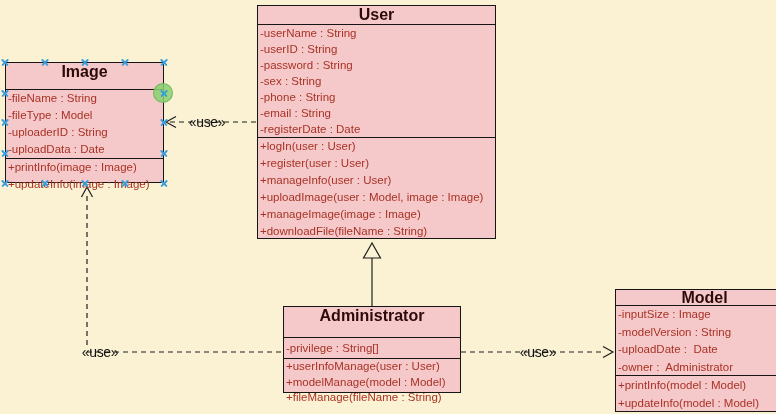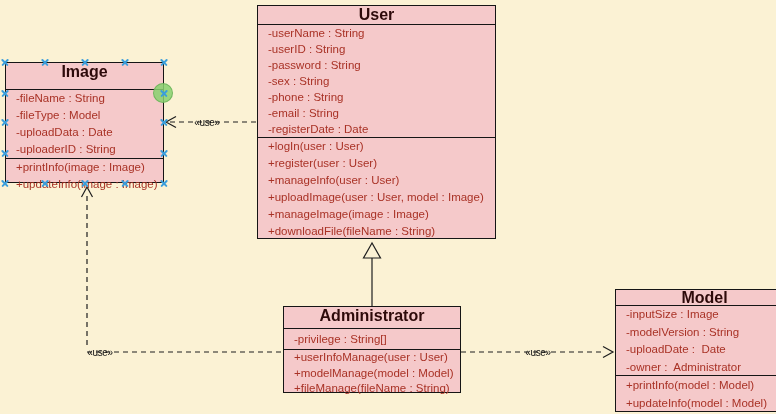--- a/index.html
+++ b/index.html
@@ -18,26 +18,26 @@
     background:#F5C9CA;border:1px solid #151515;
   }
   .uml-title{
     box-sizing:border-box;border-bottom:1px solid #151515;
     text-align:center;font-weight:bold;font-size:16px;color:#2D0A0A;
     overflow:hidden;
   }
   .uml-section{box-sizing:border-box;overflow:hidden;}
   .uml-section.attrs{border-bottom:1px solid #151515;}
   .member{
-    padding-left:10px;white-space:pre;font-size:11.5px;color:#A93226;
+    padding-left:2px;white-space:pre;font-size:11.5px;color:#A93226;
     overflow:hidden;
   }
   .use-label{
     position:absolute;z-index:3;transform:translate(-50%,-50%);
-    font-size:10px;color:#111;letter-spacing:-0.3px;white-space:nowrap;
+    font-size:14px;color:#111;letter-spacing:-0.3px;white-space:nowrap;
   }
   .highlight-dot{
     position:absolute;z-index:4;width:20px;height:20px;border-radius:50%;
     transform:translate(-50%,-50%);
     background:rgba(135,209,110,0.85);border:1px solid rgba(95,170,80,0.7);
     box-sizing:border-box;
   }
   .handle{position:absolute;z-index:5;width:9px;height:9px;transform:translate(-50%,-50%);}
   .handle::before,.handle::after{
     content:"";position:absolute;left:0;top:3.8px;width:9px;height:1.5px;
@@ -73,22 +73,22 @@
       <path class="solid" d="M372,258 V306"></path>
       <polygon class="tri" points="372,243 363.5,258 380.5,258"></polygon>
     </g>
   </svg>
 
   <div class="uml-class" style="left:5px;top:62px;width:159px;height:121px">
     <div class="uml-title" style="height:27px;line-height:17px">Image</div>
     <div class="uml-section attrs" style="height:69px;line-height:17px">
         <div class="member">-fileName : String</div>
         <div class="member">-fileType : Model</div>
+        <div class="member">-uploaderID : String</div>
         <div class="member">-uploadData : Date</div>
-        <div class="member">-uploaderID : String</div>
       </div>
     <div class="uml-section" style="height:33px;line-height:16.5px">
         <div class="member">+printInfo(image : Image)</div>
         <div class="member">+updateInfo(image : Image)</div>
       </div>
   </div>
 
   <div class="uml-class" style="left:257px;top:5px;width:239px;height:234px">
     <div class="uml-title" style="height:19px;line-height:18px">User</div>
     <div class="uml-section attrs" style="height:113px;line-height:16px">
@@ -97,28 +97,28 @@
         <div class="member">-password : String</div>
         <div class="member">-sex : String</div>
         <div class="member">-phone : String</div>
         <div class="member">-email : String</div>
         <div class="member">-registerDate : Date</div>
       </div>
     <div class="uml-section" style="height:102px;line-height:17px">
         <div class="member">+logIn(user : User)</div>
         <div class="member">+register(user : User)</div>
         <div class="member">+manageInfo(user : User)</div>
-        <div class="member">+uploadImage(user : User, model : Image)</div>
+        <div class="member">+uploadImage(user : Model, image : Image)</div>
         <div class="member">+manageImage(image : Image)</div>
         <div class="member">+downloadFile(fileName : String)</div>
       </div>
   </div>
 
   <div class="uml-class" style="left:283px;top:306px;width:178px;height:87px">
-    <div class="uml-title" style="height:22px;line-height:18px">Administrator</div>
+    <div class="uml-title" style="height:31px;line-height:18px">Administrator</div>
     <div class="uml-section attrs" style="height:21px;line-height:20px">
         <div class="member">-privilege : String[]</div>
       </div>
     <div class="uml-section" style="height:47px;line-height:15.5px">
         <div class="member">+userInfoManage(user : User)</div>
         <div class="member">+modelManage(model : Model)</div>
         <div class="member">+fileManage(fileName : String)</div>
       </div>
   </div>
 

